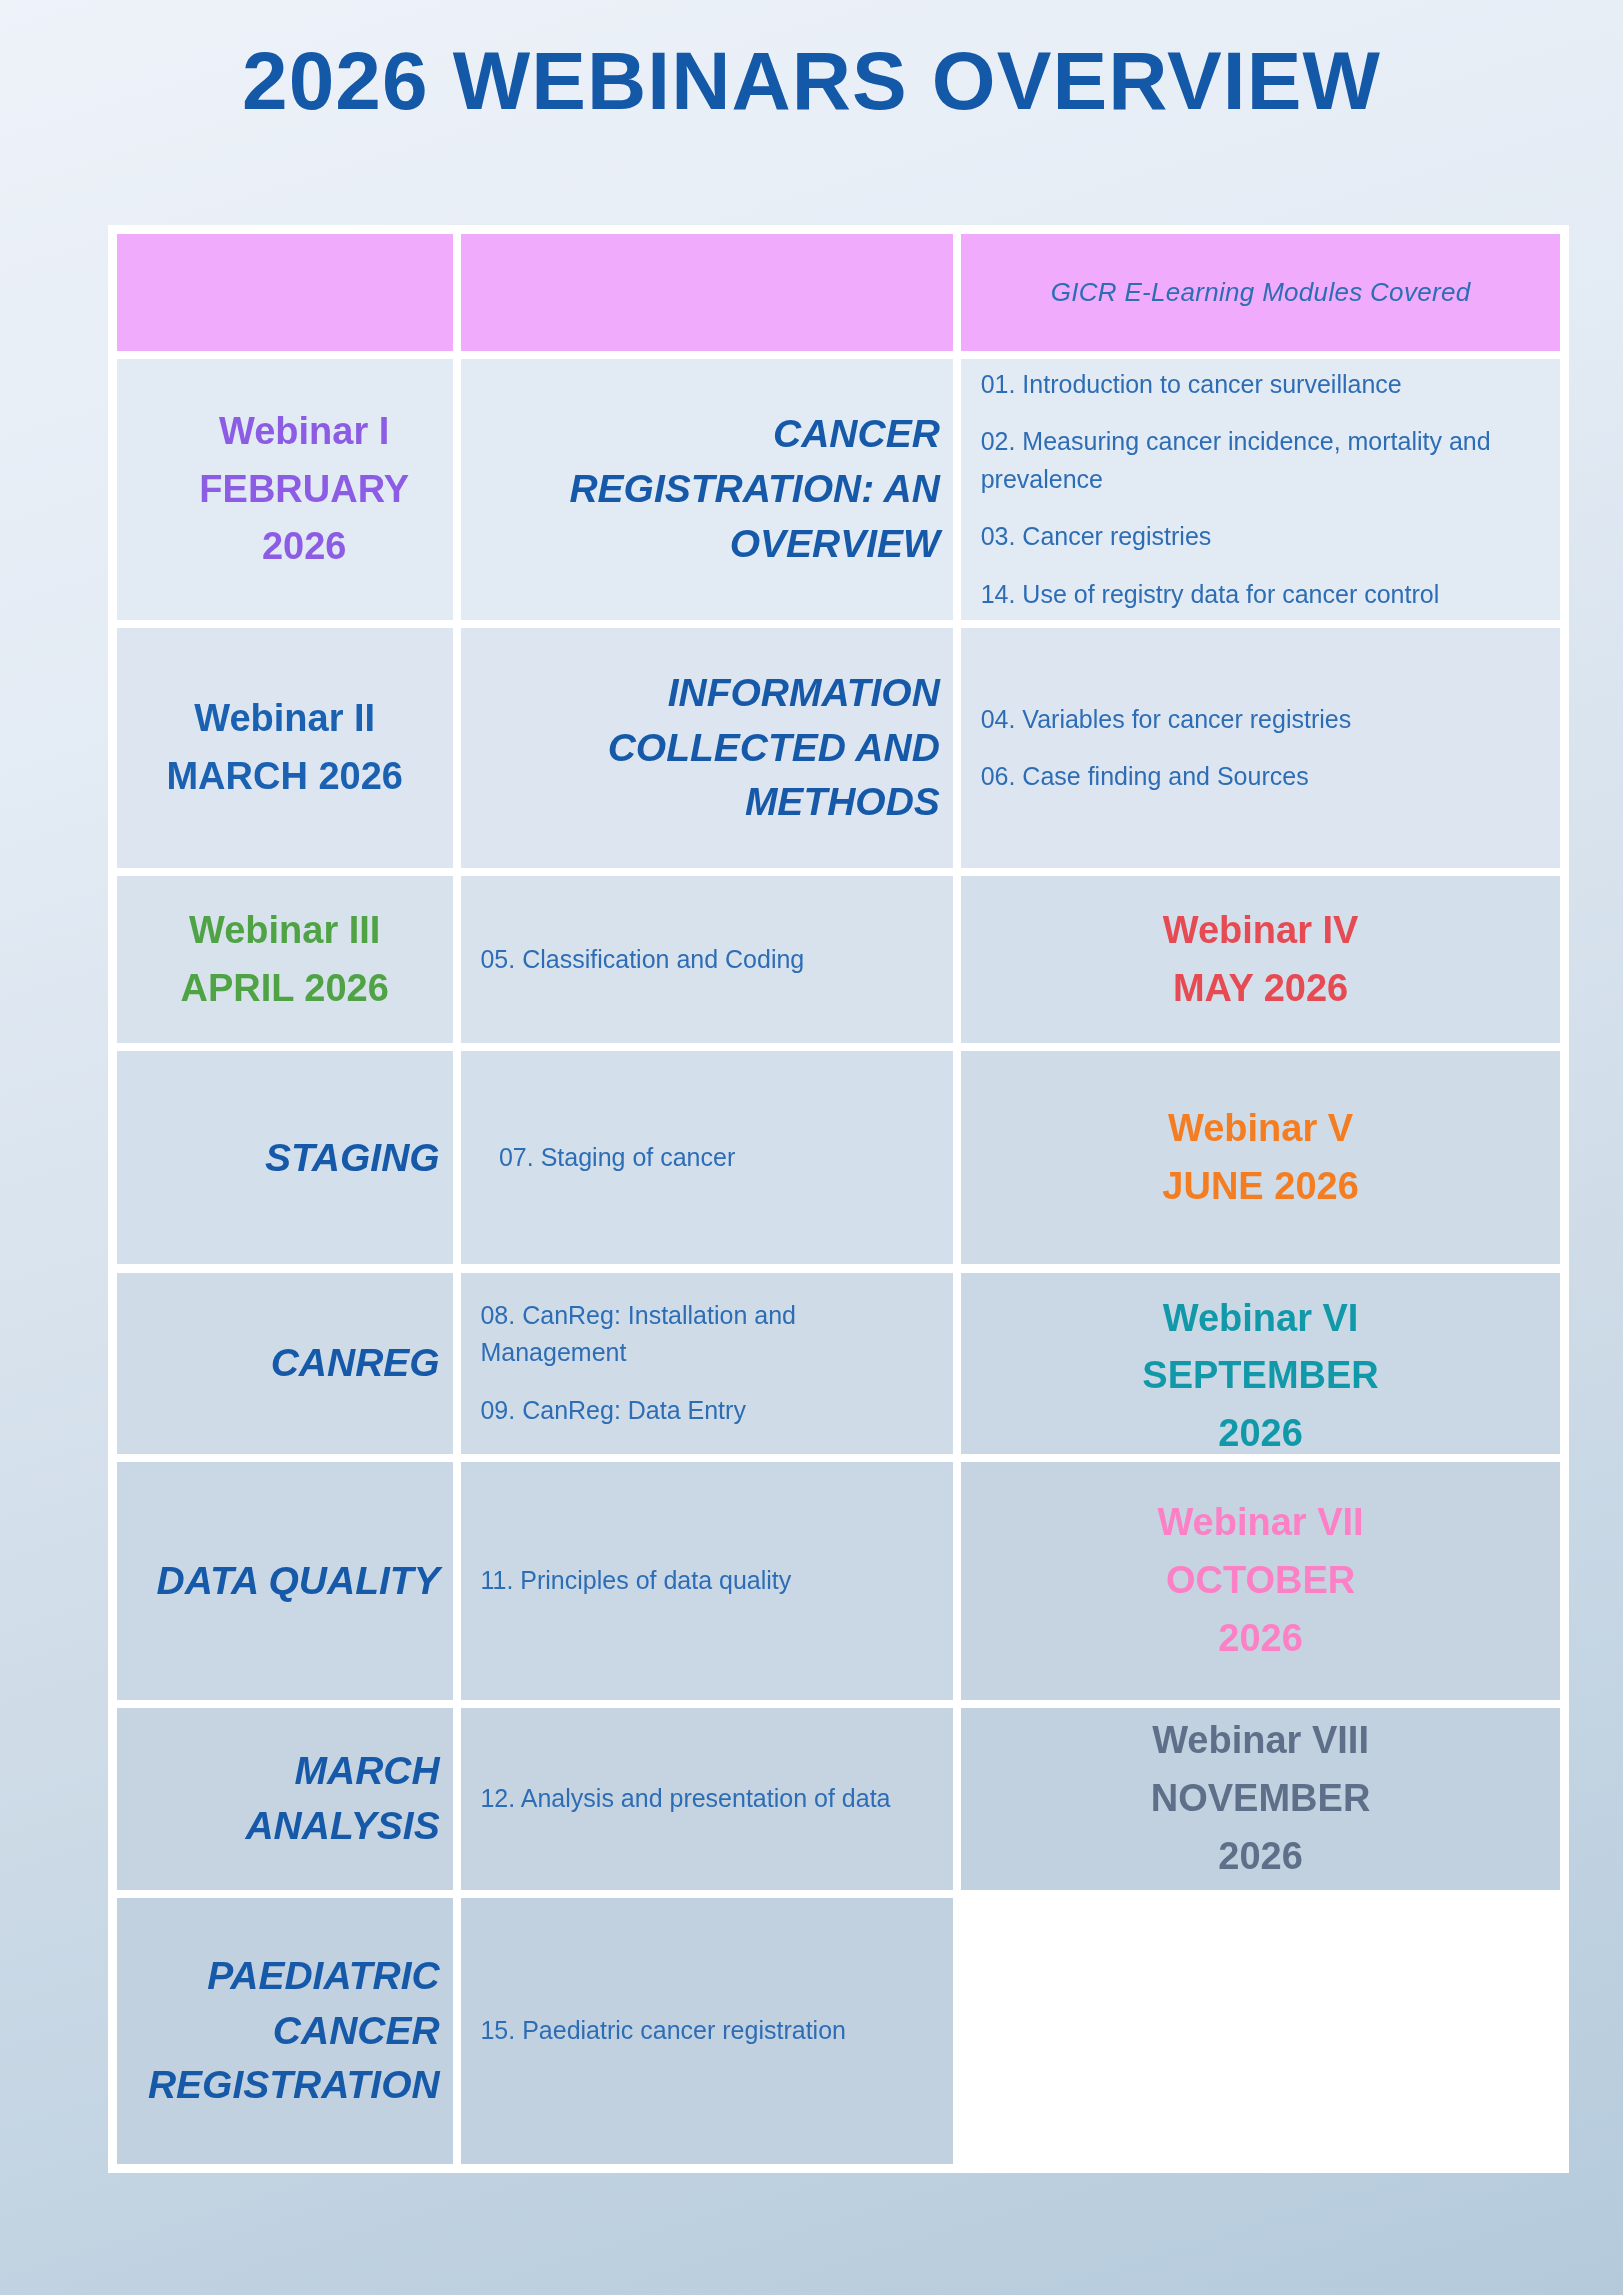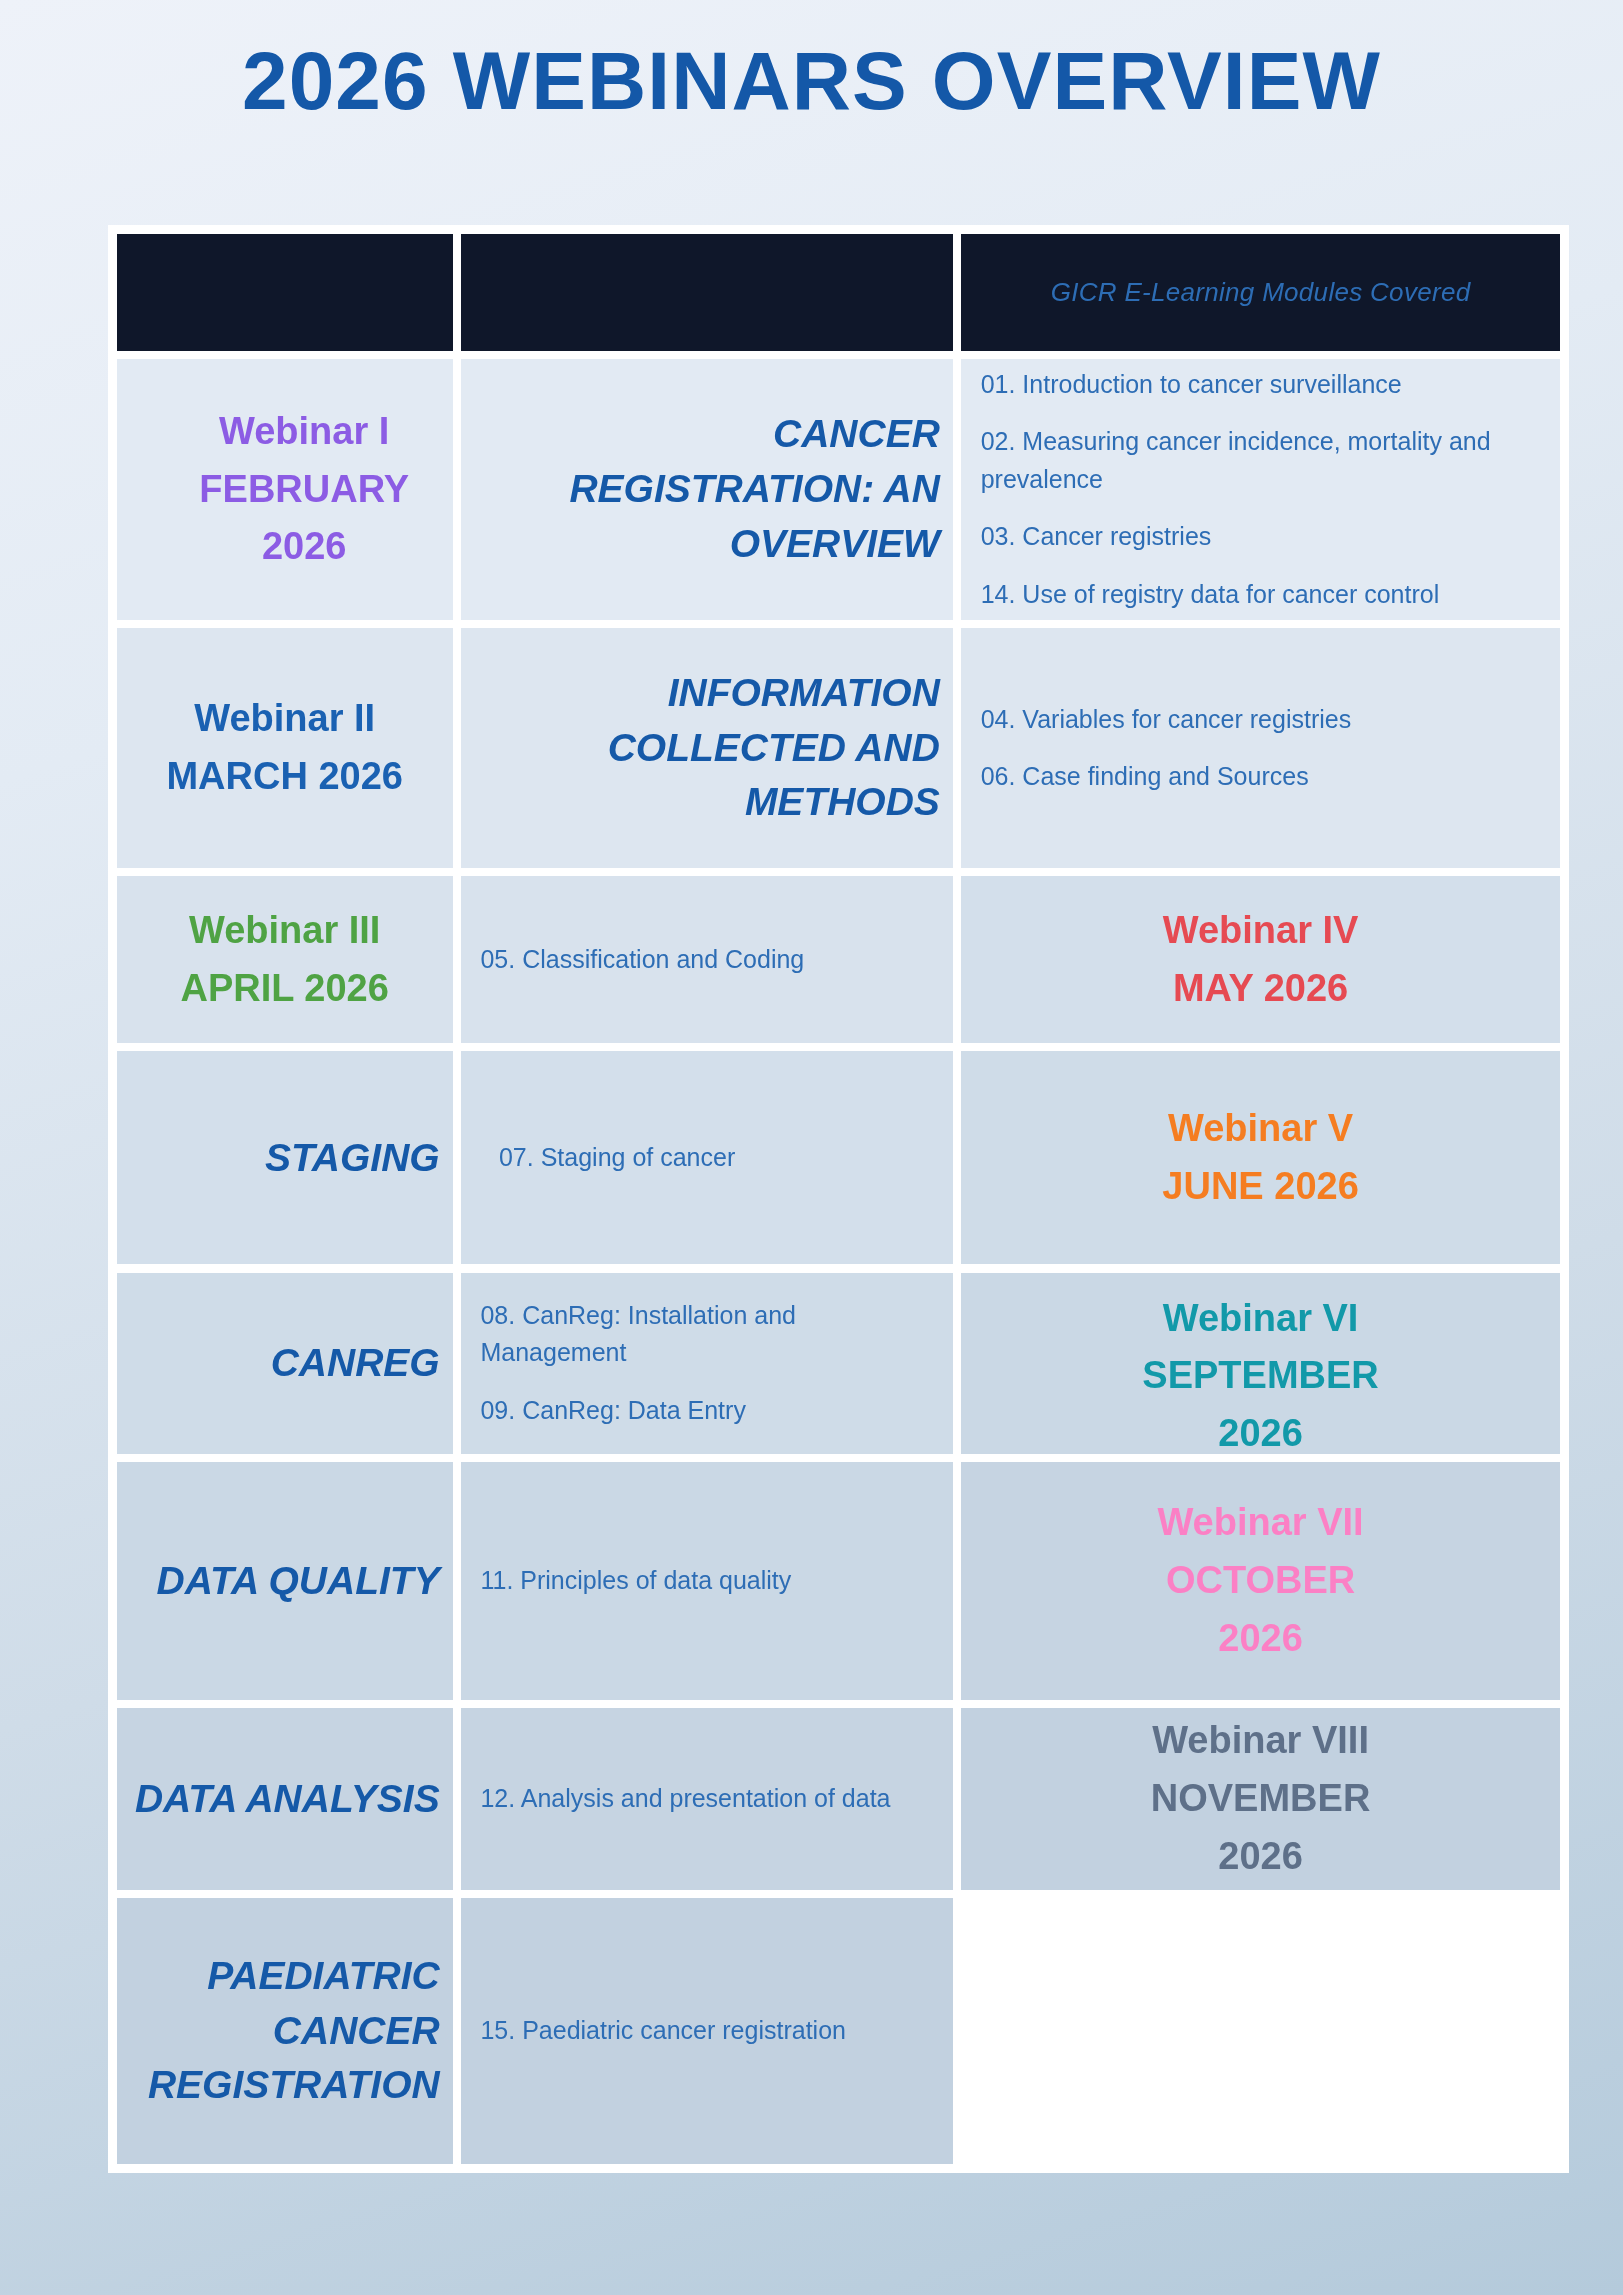--- a/index.html
+++ b/index.html
@@ -19,21 +19,21 @@
   .schedule-table {
     position:absolute; left:108px; top:225px;
     background:#ffffff;
     padding:8.7px;
     display:grid;
     grid-template-columns:336px 492px 599px;
     grid-template-rows:117px 261px 240px 167px 213px 181px 238px 182px 266px;
     gap:8.2px;
   }
   .cell { overflow:hidden; }
-  .rh { background:#0f172a; }
+  .rh { background:#f0abfc; }
   .r1 { background:#e2eaf3;padding-left:39px; }
   .r2 { background:#dde6f0; }
   .r3 { background:#d8e2ed; }
   .r4 { background:#d3dfeb; }
   .r5 { background:#cfdce8; }
   .r6 { background:#cad8e5; }
   .r7 { background:#c6d4e2; }
   .r8 { background:#c2d1e0; }
 
   .header-modules {
@@ -155,21 +155,21 @@
       <p class="module-item">11. Principles of data quality</p>
     </div>
     <div class="cell date-cell r7">
       <div class="date-inner" style="color: rgb(251, 128, 197);">
         <div class="date-line">Webinar VII</div>
         <div class="date-line">OCTOBER</div>
         <div class="date-line">2026</div>
       </div>
     </div>
     <div class="cell topic-cell r7">
-      <div class="topic-text topic-row-7">DATA ANALYSIS</div>
+      <div class="topic-text topic-row-7">MARCH ANALYSIS</div>
     </div>
     <div class="cell modules-cell r7 modules-row-7">
       <p class="module-item">12. Analysis and presentation of data</p>
     </div>
     <div class="cell date-cell r8">
       <div class="date-inner" style="color: rgb(94, 112, 137);">
         <div class="date-line">Webinar VIII</div>
         <div class="date-line">NOVEMBER</div>
         <div class="date-line">2026</div>
       </div>

